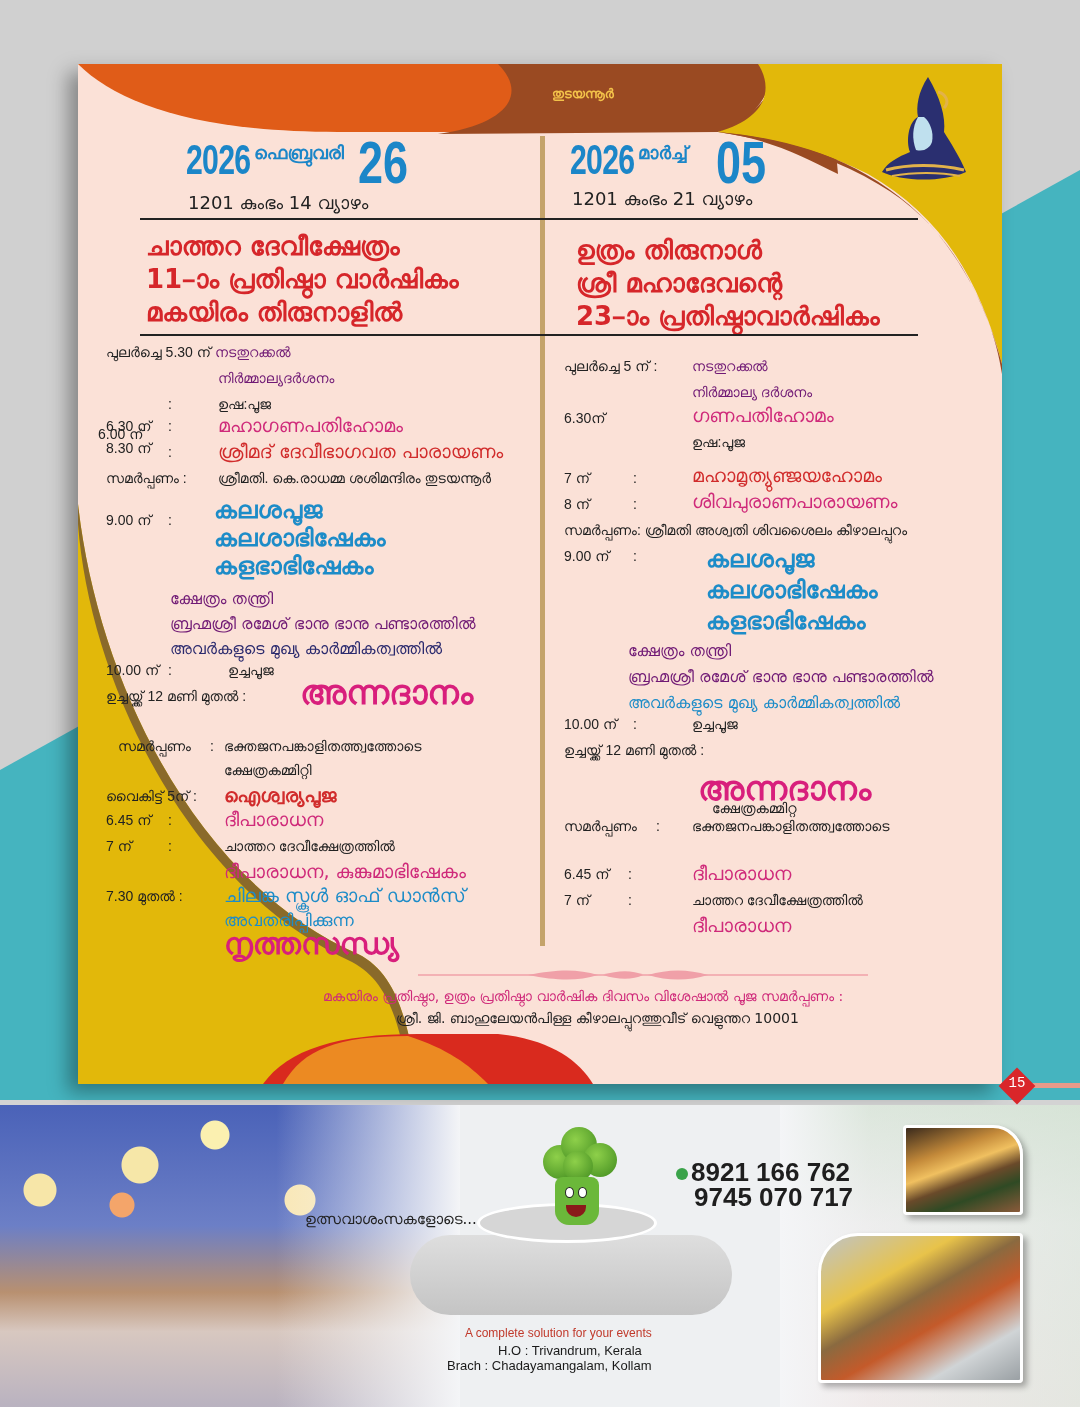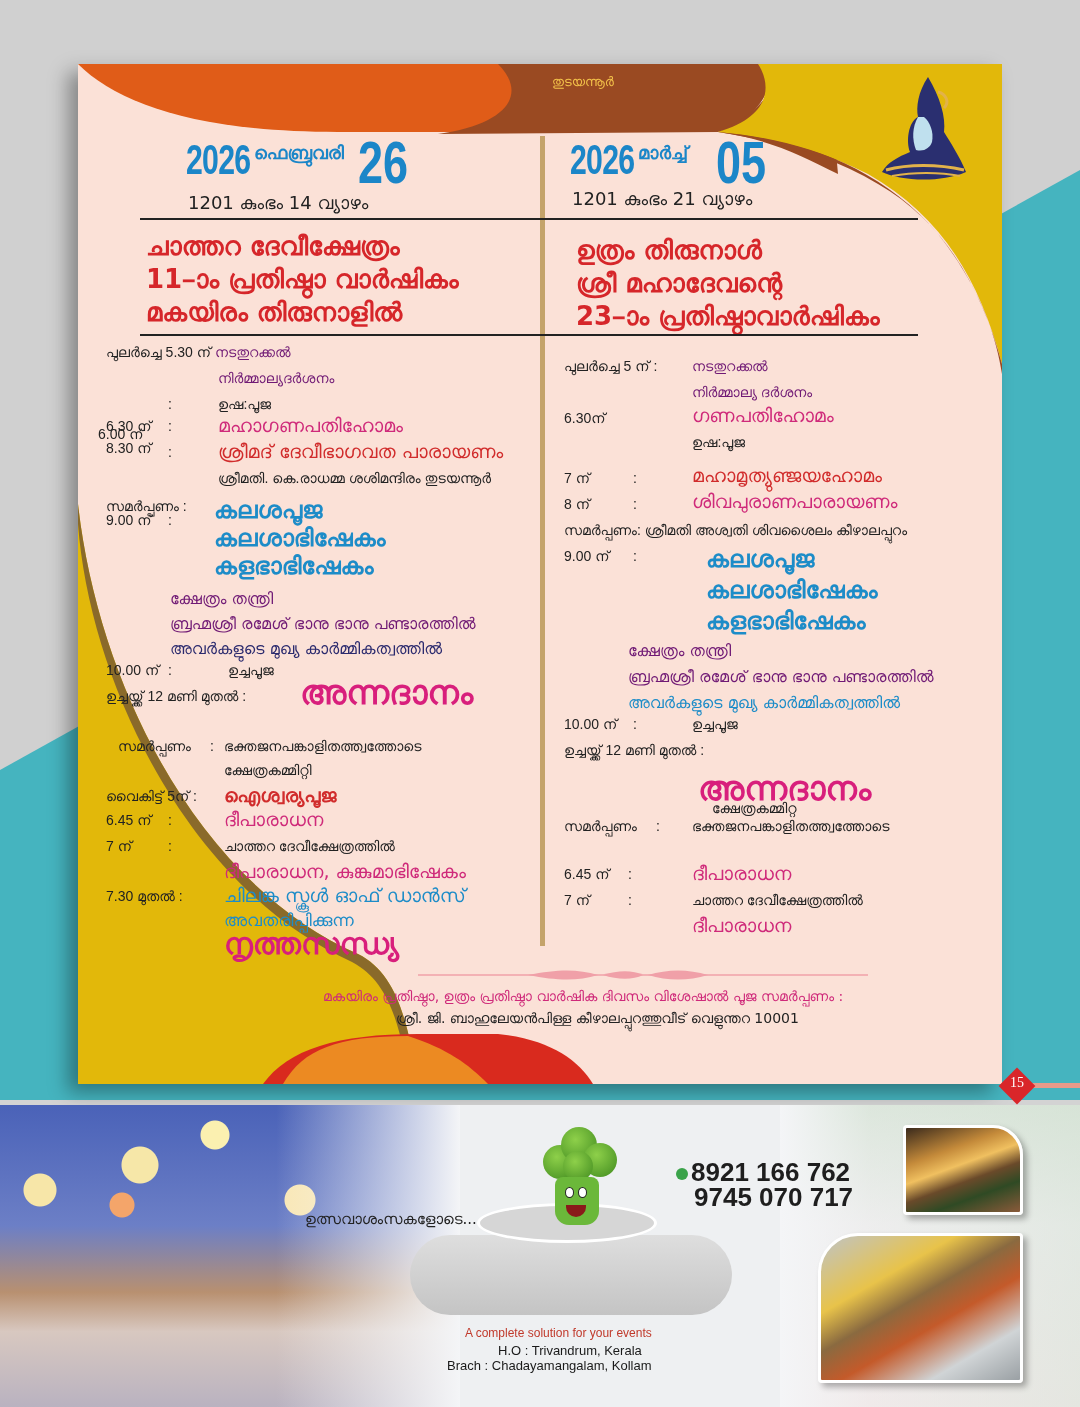--- a/index.html
+++ b/index.html
@@ -8,21 +8,21 @@
 
   
   .bg-grey { position:absolute; left:0; top:0; width:1080px; height:1100px; background:#d0d0d0; }
   .bg-teal { position:absolute; left:0; top:0; width:1080px; height:1100px; }
 
   
   .card { position:absolute; left:78px; top:64px; width:924px; height:1020px; background:#fbe1d7; overflow:hidden;
           box-shadow: -10px 8px 18px rgba(0,0,0,0.35); }
   .card svg.deco { position:absolute; left:0; top:0; }
 
-  .title-small { position:absolute; left:435px; top:10px; width:140px; text-align:center; color:#f3c24a; font-size:13px; font-weight:normal; }
+  .title-small { position:absolute; left:435px; top:22px; width:140px; text-align:center; color:#f3c24a; font-size:13px; font-weight:bold; }
   .title-big { position:absolute; left:405px; top:22px; width:260px; text-align:center; color:#e8b84a; font-size:28px; font-weight:bold;
                font-family:"DejaVu Serif", serif; text-shadow: 1px 1px 0 #6b3010, -1px -1px 0 #f8d98a; letter-spacing:1px; }
 
   .shiva { position:absolute; left:790px; top:8px; width:110px; height:120px; }
 
   .date-block { position:absolute; }
   .date-year { font-family:"Liberation Sans", sans-serif; font-size:42px; font-weight:bold; color:#1b86c8; transform:scaleX(0.72); transform-origin:left; display:inline-block; letter-spacing:-1px; }
   .date-month { font-size:18px; font-weight:bold; color:#1b86c8; position:absolute; top:6px; }
   .date-day { font-family:"Liberation Sans", sans-serif; font-size:60px; font-weight:bold; color:#1b86c8; position:absolute; top:-8px; transform:scaleX(0.75); transform-origin:left; }
   .date-sub { position:absolute; font-size:18px; color:#222; white-space:nowrap; }
@@ -39,21 +39,21 @@
   .big-blue { color:#1d8cc8; font-weight:bold; font-size:24px; }
   .big-pink { color:#d81f7c; font-weight:bold; font-size:34px; }
   .mid-pink { color:#cf2a7a; font-size:19px; }
   .mid-red { color:#d12c2c; font-size:19px; }
 
   .ornament { position:absolute; left:340px; top:905px; width:450px; height:12px; }
   .footer-l1 { position:absolute; left:245px; top:924px; font-size:14px; color:#cf2a7a; white-space:nowrap; }
   .footer-l2 { position:absolute; left:318px; top:946px; font-size:14px; color:#222; white-space:nowrap; }
 
   .page-num { position:absolute; left:1004px; top:1073px; width:26px; height:26px; background:#d9262a; transform:rotate(45deg); }
-  .page-num-text { position:absolute; left:1004px; top:1075px; width:26px; text-align:center; color:#fff; font-family:Liberation Serif, serif; font-size:14px; }
+  .page-num-text { position:absolute; left:1004px; top:1075px; width:26px; text-align:center; color:#fff; font-family:Liberation Mono, monospace; font-size:14px; }
   .page-line { position:absolute; left:1030px; top:1083px; width:50px; height:5px; background:#e79a8a; }
 
   
   .ad { position:absolute; left:0; top:1105px; width:1080px; height:302px; overflow:hidden; background:#eef0f2; }
   .ad-photo-left { position:absolute; left:0; top:0; width:460px; height:302px;
     background: linear-gradient(to right, rgba(255,255,255,0) 0%, rgba(255,255,255,0) 60%, #f4f5f7 100%),
                 radial-gradient(circle at 40px 85px, #f7e6a8 0 16px, transparent 17px),
                 radial-gradient(circle at 140px 60px, #f6e7a8 0 18px, transparent 19px),
                 radial-gradient(circle at 215px 30px, #fbf0b0 0 14px, transparent 15px),
                 radial-gradient(circle at 122px 100px, #f4a56a 0 12px, transparent 13px),
@@ -163,21 +163,21 @@
     <div class="row t" style="left:140px; top:332px;">ഉഷ:പൂജ</div>
 
     <div class="row t" style="left:28px; top:354px;">6.30 ന്</div>
     <div class="row t" style="left:90px; top:354px;">:</div>
     <div class="row mid-pink" style="left:140px; top:350px;">മഹാഗണപതിഹോമം</div>
 
     <div class="row t" style="left:28px; top:376px;">8.30 ന്</div>
     <div class="row t" style="left:90px; top:380px;">:</div>
     <div class="row mid-red" style="left:140px; top:376px;">ശ്രീമദ് ദേവീഭാഗവത പാരായണം</div>
 
-    <div class="row t" style="left:28px; top:406px;margin-top:28px;">സമർപ്പണം :</div>
+    <div class="row t" style="left:28px; top:406px;">സമർപ്പണം :</div>
     <div class="row t" style="left:140px; top:406px;">ശ്രീമതി. കെ.രാധമ്മ ശശിമന്ദിരം തുടയന്നൂർ</div>
 
     <div class="row t" style="left:28px; top:448px;">9.00 ന്</div>
     <div class="row t" style="left:90px; top:448px;">:</div>
     <div class="row big-blue" style="left:136px; top:432px; line-height:28px;">
       <div>കലശപൂജ</div>
       <div>കലശാഭിഷേകം</div>
       <div>കളഭാഭിഷേകം</div>
     </div>
 

